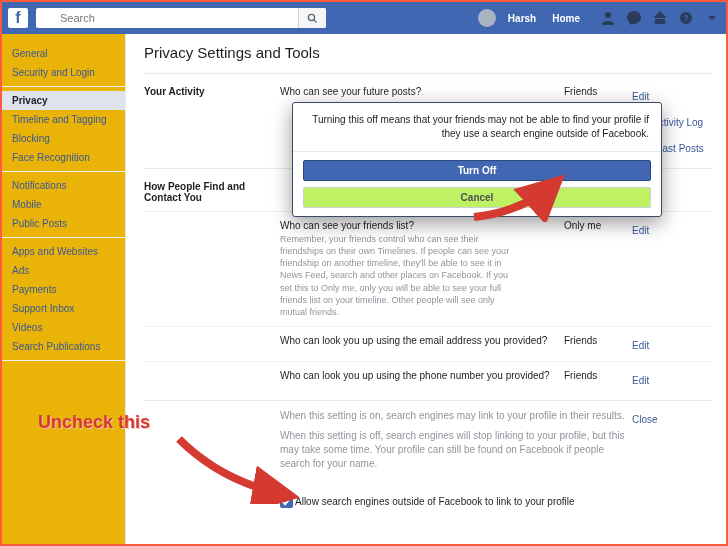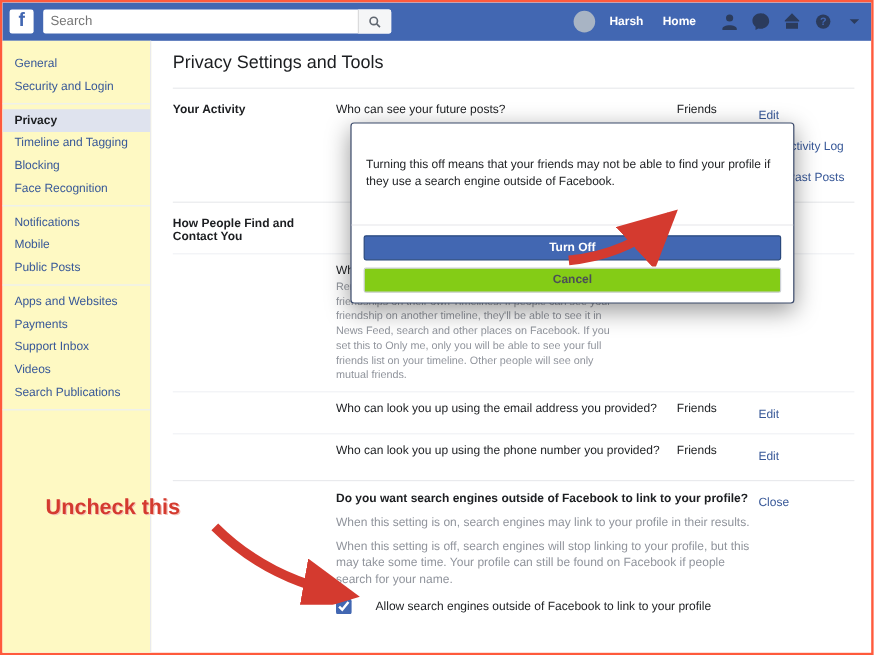--- a/index.html
+++ b/index.html
@@ -1,53 +1,53 @@
 <!DOCTYPE html>
 <html><head>
 <meta charset="utf-8">
 <style>
 * { margin: 0; padding: 0; box-sizing: border-box; font-family: Helvetica, Arial, sans-serif; }
 body { width: 728px; height: 546px; background: #fff; overflow: hidden; position: relative; border: 2px solid #ff5a3c; }
 .topbar { height: 32px; background: #4267b2; display: flex; align-items: center; padding: 0 6px; gap: 8px; }
 .fb-logo { width: 20px; height: 20px; background: #fff; color: #4267b2; font-weight: bold; font-size: 16px; display: flex; align-items: center; justify-content: center; border-radius: 2px; }
 .search-wrap { flex: 0 0 290px; height: 20px; background: #fff; border-radius: 2px; display: flex; align-items: center; }
-.search-wrap input { border: none; outline: none; flex: 1; padding: 0 6px; font-size: 11px; background: transparent; }
+.search-wrap input { border: none; outline: none; flex: 1; padding: 0 24px; font-size: 11px; background: transparent; }
 .search-btn { width: 28px; height: 20px; background: #f5f6f7; border-left: 1px solid #ccc; display: flex; align-items: center; justify-content: center; border-radius: 0 2px 2px 0; }
 .topbar-spacer { flex: 1; }
 .avatar-sm { width: 18px; height: 18px; border-radius: 50%; background: #a8b4c4; }
 .top-link { color: #fff; font-size: 10px; font-weight: bold; margin: 0 4px; }
 .top-icons { display: flex; gap: 10px; margin-left: 8px; }
 .top-icon { width: 16px; height: 16px; color: #2b3b5c; }
 .main { display: flex; height: calc(100% - 32px); }
-.sidebar { width: 124px; background: #fef9c3; border-right: 1px solid #e9eaed; padding-top: 6px; font-size: 10px; }
+.sidebar { width: 124px; background: #eab308; border-right: 1px solid #e9eaed; padding-top: 6px; font-size: 10px; }
 .side-group { border-bottom: 1px solid #eceff5; padding: 4px 0; }
 .side-item { padding: 4px 10px; color: #385898; cursor: pointer; }
 .side-item.active { background: #dfe3ee; font-weight: bold; color: #1c1e21; }
 .content { flex: 1; padding: 10px 14px 0 18px; overflow: hidden; position: relative; }
 .page-title { font-size: 15px; font-weight: normal; color: #1c1e21; margin-bottom: 12px; }
 .section { border-top: 1px solid #e9eaed; padding: 8px 0; }
 .row { display: flex; padding: 4px 0; gap: 8px; }
 .col-label { width: 128px; font-size: 10px; font-weight: bold; color: #1c1e21; }
 .col-setting { flex: 1; font-size: 10px; color: #1c1e21; }
 .col-setting .desc { color: #90949c; font-size: 9px; line-height: 1.35; margin-top: 2px; max-width: 240px; }
 .col-value { width: 60px; font-size: 10px; color: #1c1e21; }
 .col-action { width: 80px; text-align: left; }
 .col-action a { color: #385898; font-size: 10px; cursor: pointer; }
 .subtle-hr { border-top: 1px solid #f1f2f5; margin: 4px 0; }
 .se-block { margin-left: 136px; font-size: 10px; color: #90949c; line-height: 1.4; }
 .se-block .q { color: #1c1e21; font-weight: bold; margin-bottom: 6px; }
-.se-check { display: flex; align-items: center; gap: 20px; margin-top: 8px; color: #1c1e21; }
+.se-check { display: flex; align-items: center; gap: 2px; margin-top: 24px; color: #1c1e21; }
 .se-check input { accent-color: #4267b2; }
 .modal { position: absolute; top: 100px; left: 290px; width: 370px; background: #fff; border: 1px solid #3b4a6b; border-radius: 3px; box-shadow: 0 6px 20px rgba(0,0,0,.4); }
 .modal-hdr { background: #4c5d7a; color: #fff; font-size: 11px; font-weight: bold; padding: 8px 10px; }
-.modal-body { padding: 28px 12px; font-size: 10px; color: #1c1e21; line-height: 1.4; }
+.modal-body { padding: 10px 12px; font-size: 10px; color: #1c1e21; line-height: 1.4; text-align: right; }
 .modal-ftr { padding: 8px 10px; display: flex; justify-content: flex-end; gap: 6px; border-top: 1px solid #e9eaed; flex-direction: column; }
 .btn { font-size: 10px; font-weight: bold; padding: 4px 10px; border-radius: 2px; cursor: pointer; border: 1px solid; }
 .btn-primary { background: #4267b2; color: #fff; border-color: #29487d; }
-.btn-sec { background: #84cc16; color: #4b4f56; border-color: #ccd0d5; }
+.btn-sec { background: #bef264; color: #4b4f56; border-color: #ccd0d5; }
 .arrow-red { position: absolute; pointer-events: none; }
 .arrow1 { top: 170px; left: 462px; width: 110px; height: 50px; }
 .arrow2 { top: 422px; left: 172px; width: 130px; height: 80px; }
 .annot { position: absolute; left: 36px; top: 410px; color: #d43a2f; font-size: 18px; font-weight: bold; text-shadow: 1px 1px 0 #f3c0b8; }
 </style>
 </head>
 <body>
 
 <div class="topbar">
   <div class="fb-logo">f</div>
@@ -96,20 +96,21 @@
         <div class="side-item">Blocking</div>
         <div class="side-item">Face Recognition</div>
       </div>
       <div class="side-group">
         <div class="side-item">Notifications</div>
         <div class="side-item">Mobile</div>
         <div class="side-item">Public Posts</div>
       </div>
       <div class="side-group">
         <div class="side-item">Apps and Websites</div>
+        <div class="side-item">Ads</div>
         <div class="side-item">Payments</div>
         <div class="side-item">Support Inbox</div>
         <div class="side-item">Videos</div>
         <div class="side-item">Search Publications</div>
       </div>
     </div>
 
   <div class="content">
     <div class="page-title">Privacy Settings and Tools</div>
 
@@ -169,21 +170,20 @@
             <div>Who can look you up using the phone number you provided?</div>
           </div>
           <div class="col-value">Friends</div>
           <div class="col-action"><a>Edit</a></div>
         </div>
       </div>
 
     <div class="section" style="position:relative;">
       <div style="display:flex;">
         <div class="se-block" style="flex:1;">
-          <div class="q">Do you want search engines outside of Facebook to link to your profile?</div>
           <div>When this setting is on, search engines may link to your profile in their results.</div>
           <div style="margin-top:6px;">When this setting is off, search engines will stop linking to your profile, but this may take some time. Your profile can still be found on Facebook if people search for your name.</div>
           <label class="se-check">
             <input type="checkbox" checked="" style="">
             <span>Allow search engines outside of Facebook to link to your profile</span>
           </label>
         </div>
         <div class="col-action" style="padding-top:0;"><a>Close</a></div>
       </div>
     </div>

